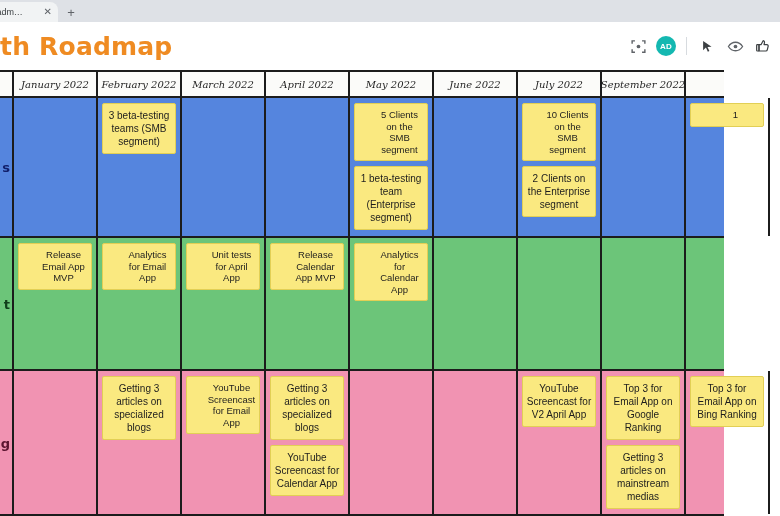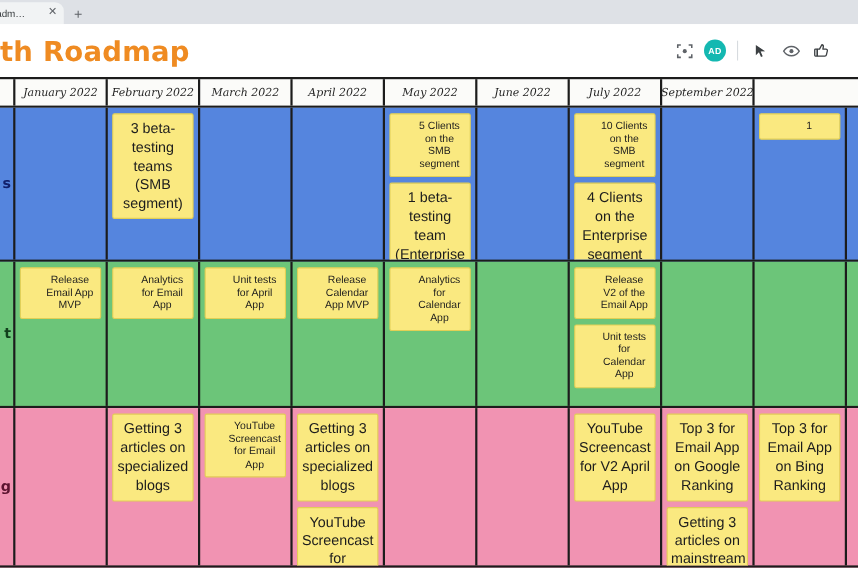--- a/index.html
+++ b/index.html
@@ -76,21 +76,21 @@
     font-family: "DejaVu Sans", sans-serif;
     font-size: 25px;
     font-weight: bold;
     color: #ef8b22;
     white-space: nowrap;
     margin-left: -18px;
     letter-spacing: 0.2px;
   }
   .toolbar-right {
     position: absolute;
-    right: 20px;
+    right: 4px;
     top: 0;
     height: 48px;
     display: flex;
     align-items: center;
     gap: 2px;
   }
   .tb-icon {
     width: 26px;
     height: 26px;
     display: flex;
@@ -115,21 +115,21 @@
     display: flex;
     align-items: center;
     justify-content: center;
     letter-spacing: 0.3px;
     cursor: pointer;
   }
 
   
   .board {
     position: relative;
-    width: 780px;
+    width: 724px;
     height: 446px;
     background: #ffffff;
     box-sizing: border-box;
     border-radius: 20px;
   }
   .hdr-row {
     display: flex;
     height: 28px;
     background: #fbfbf9;
     border-top: 2px solid #1c1c1c;
@@ -209,21 +209,21 @@
     color: #1d1d1d;
     text-align: center;
     padding: 5px 3px;
     box-sizing: border-box;
     font-family: "Liberation Sans", sans-serif;
     line-height: 1.22;
     cursor: pointer;
     box-shadow: 0 0 0 0 rgba(0,0,0,0);
   }
   .card.md { font-size: 9.5px; padding-left: 20px; }
-  .card.sm { font-size: 13px; line-height: 1.3; }
+  .card.sm { font-size: 10px; line-height: 1.3; }
 </style>
 </head>
 <body>
 
 <div class="browser-tabstrip">
   <div class="tab">
     <span class="tab-title">h Roadm…</span>
     <span class="tab-close">✕</span>
   </div>
   <div class="tab-new">+</div>
@@ -287,21 +287,21 @@
         </div>
         <div class="cell"></div>
         <div class="cell"></div>
         <div class="cell">
           <div class="card md">5 Clients on the SMB segment</div>
           <div class="card sm">1 beta-testing team (Enterprise segment)</div>
         </div>
         <div class="cell"></div>
         <div class="cell">
           <div class="card md">10 Clients on the SMB segment</div>
-          <div class="card sm">4 Clients on the Enterprise segment</div>
+          <div class="card sm">2 Clients on the Enterprise segment</div>
         </div>
         <div class="cell"></div>
         <div class="cell">
           <div class="card md">1</div>
         </div>
       </div>
       <div class="swim green">
         <div class="lane-label">
           <span>t</span>
         </div>
@@ -314,24 +314,20 @@
         <div class="cell">
           <div class="card md">Unit tests for April App</div>
         </div>
         <div class="cell">
           <div class="card md">Release Calendar App MVP</div>
         </div>
         <div class="cell">
           <div class="card md">Analytics for Calendar App</div>
         </div>
         <div class="cell"></div>
-        <div class="cell">
-          <div class="card md">Release V2 of the Email App</div>
-          <div class="card md">Unit tests for Calendar App</div>
-        </div>
         <div class="cell"></div>
         <div class="cell"></div>
       </div>
       <div class="swim pink">
         <div class="lane-label">
           <span>g</span>
         </div>
         <div class="cell"></div>
         <div class="cell">
           <div class="card sm">Getting 3 articles on specialized blogs</div>

